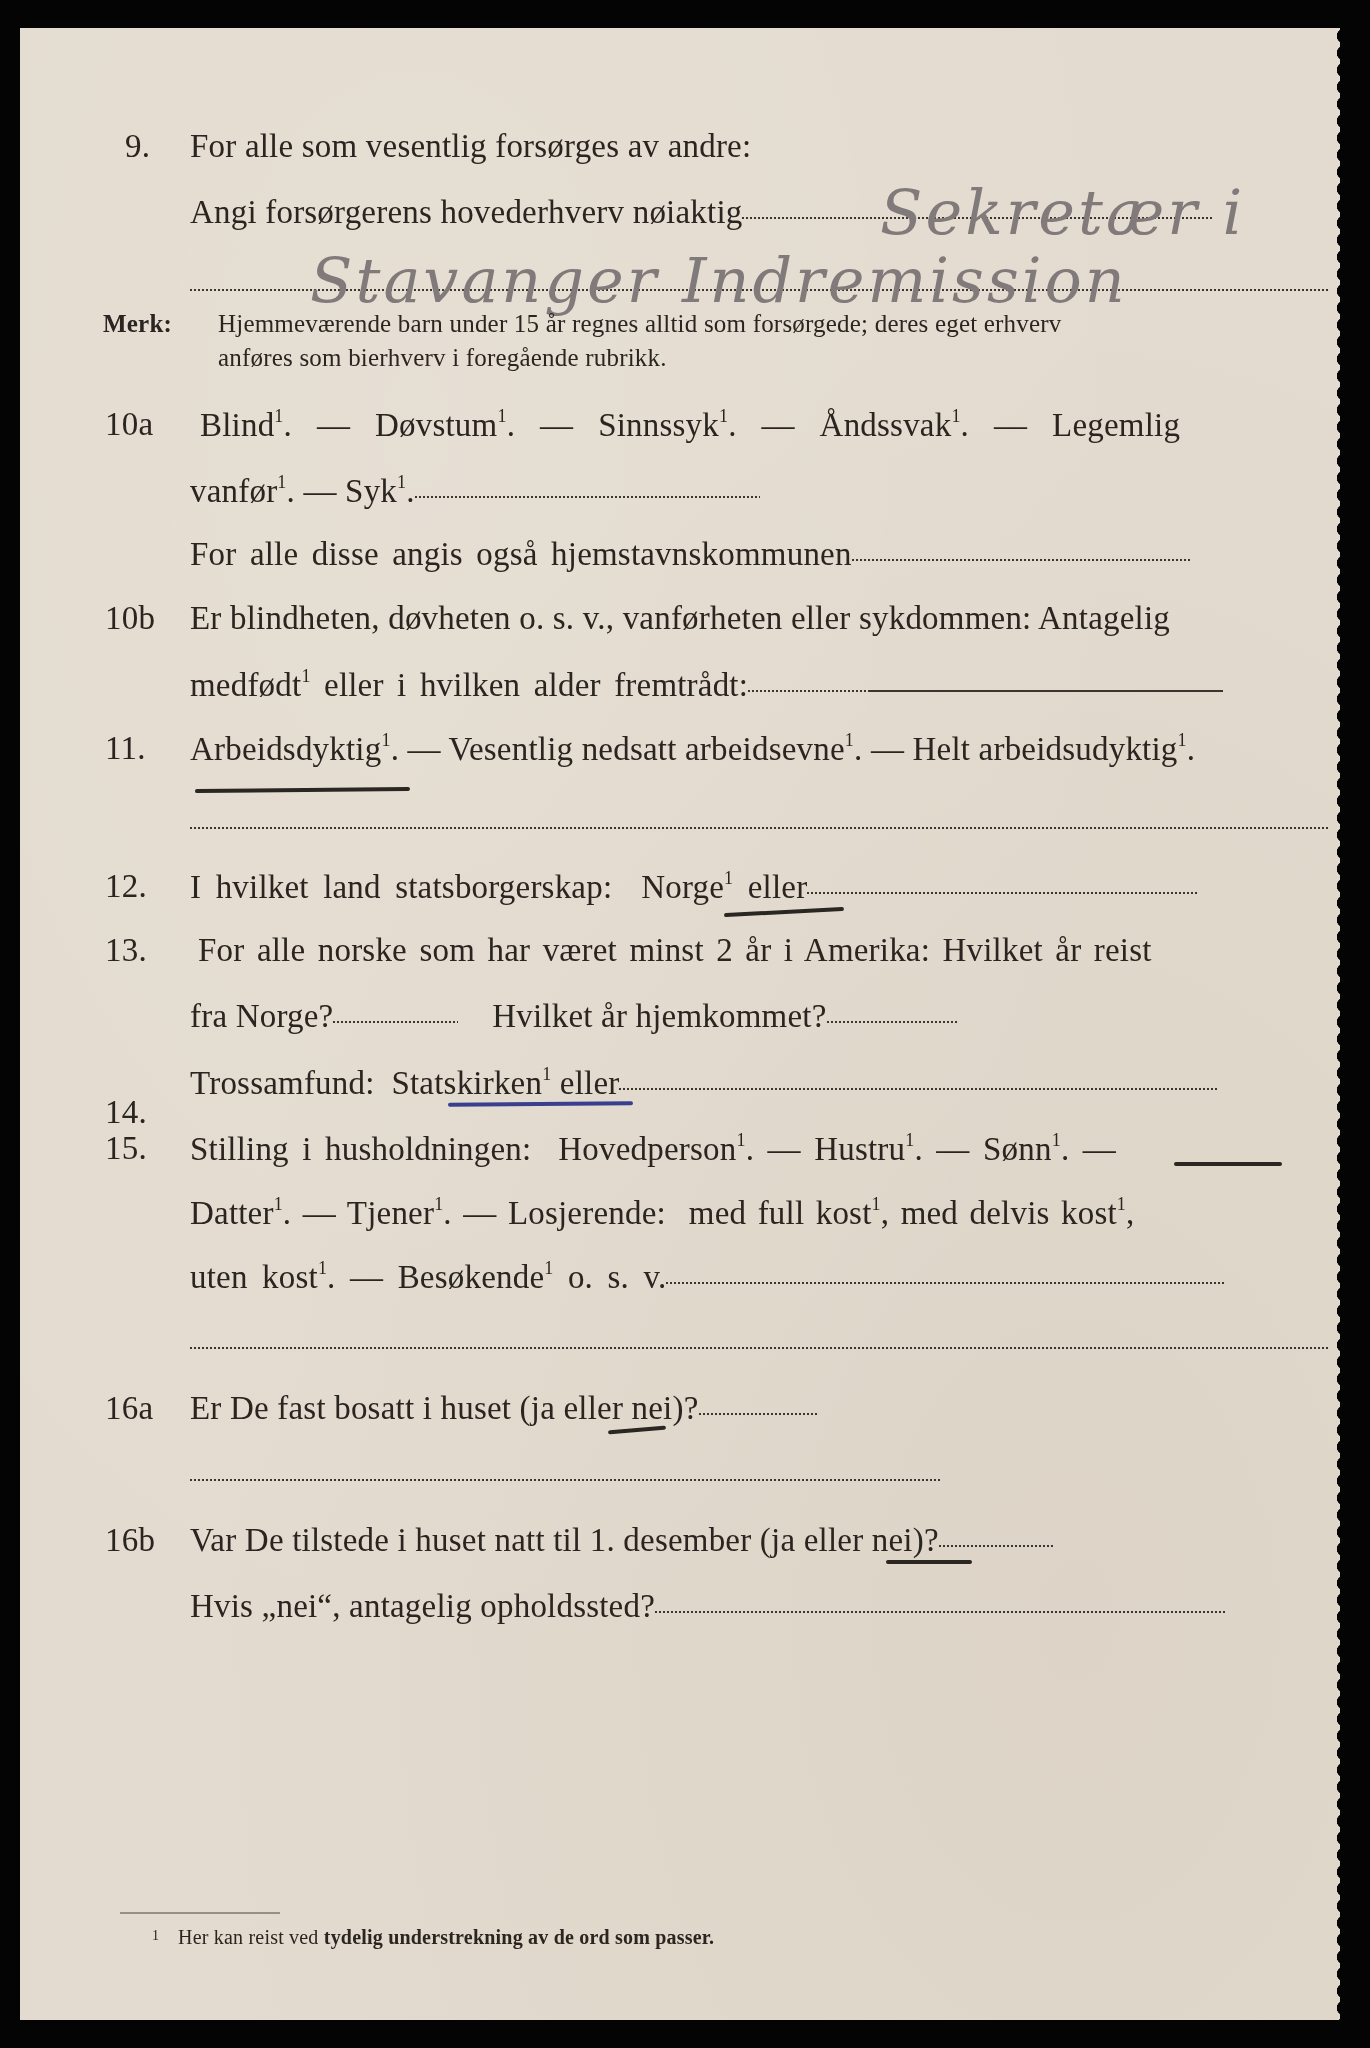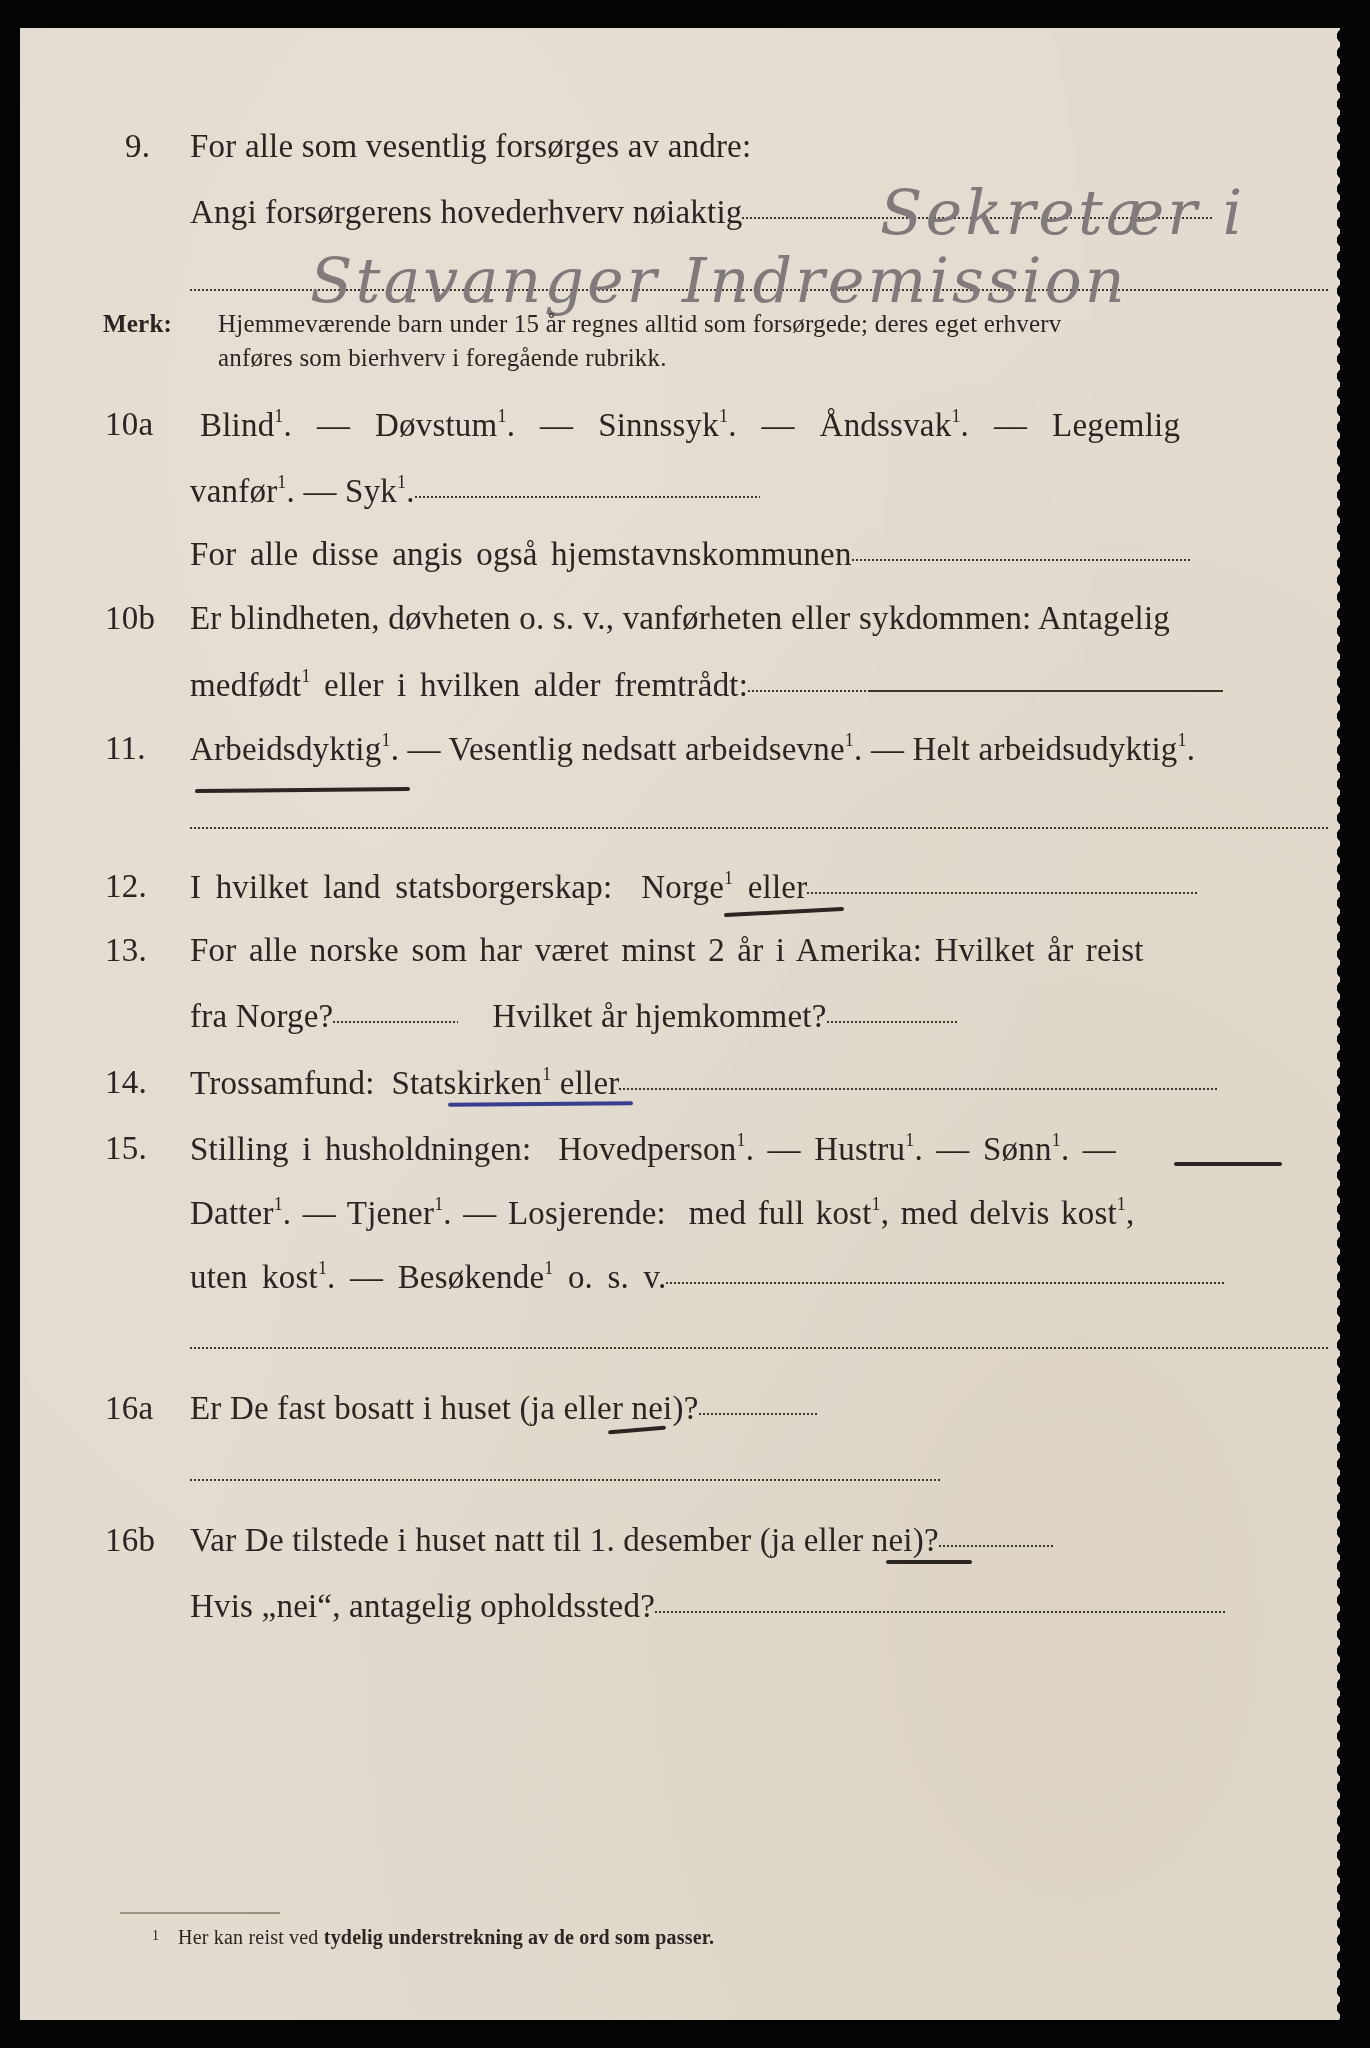--- a/index.html
+++ b/index.html
@@ -119,31 +119,31 @@
     <span class="txt" style="left:170px; word-spacing:6px;">
       <span>I hvilket land statsborgerskap:</span>&nbsp;
       <span>Norge</span><span class="sup">1</span>
       <span>eller</span><span class="dots" style="width:390px;"></span>
     </span>
   </div>
   <div class="ul-pen" style="left:704px; top:882px; width:120px; transform:rotate(-3deg);"></div>
 
   <div class="row" style="top:904px;">
     <span class="num" style="left:85px;">13.</span>
-    <span class="txt" style="left:170px; word-spacing:4px;">For alle norske som har været minst 2 år i Amerika: Hvilket år reist</span>
+    <span class="txt" style="left:178px; word-spacing:4px;">For alle norske som har været minst 2 år i Amerika: Hvilket år reist</span>
   </div>
   <div class="row" style="top:970px;">
     <span class="txt" style="left:170px;">
       <span>fra Norge?</span><span class="dots" style="width:125px;"></span>
       &nbsp;&nbsp;&nbsp;<span>Hvilket år hjemkommet?</span><span class="dots" style="width:130px;"></span>
     </span>
   </div>
 
   <div class="row" style="top:1036px;">
-    <span class="num" style="left:85px;">14.</span>
+    <span class="num" style="left:85px;margin-top:30px;">14.</span>
     <span class="txt" style="left:170px;">
       <span>Trossamfund:</span>&nbsp;
       <span>Statskirken</span><span class="sup">1</span>
       <span>eller</span><span class="dots" style="width:600px;"></span>
     </span>
   </div>
   <div class="ul-blue" style="left:428px; top:1074px; width:185px; transform:rotate(-0.5deg);"></div>
 
   <div class="row" style="top:1102px;">
     <span class="num" style="left:85px;">15.</span>

